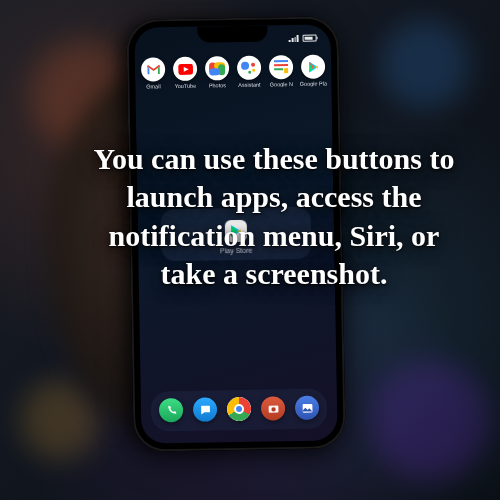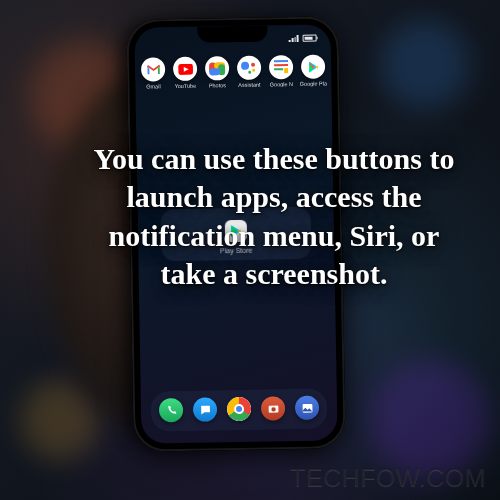--- a/index.html
+++ b/index.html
@@ -320,14 +320,13 @@
               </svg>
           </div>
         </div>
       </div>
 
     </div>
   </div>
 
   <div class="overlay-text">You can use these buttons to launch apps, access the notification menu, Siri, or take a screenshot.</div>
 
-  <div class="watermark">TECHFOW.COM</div>
 </div>
 
 </body></html>

